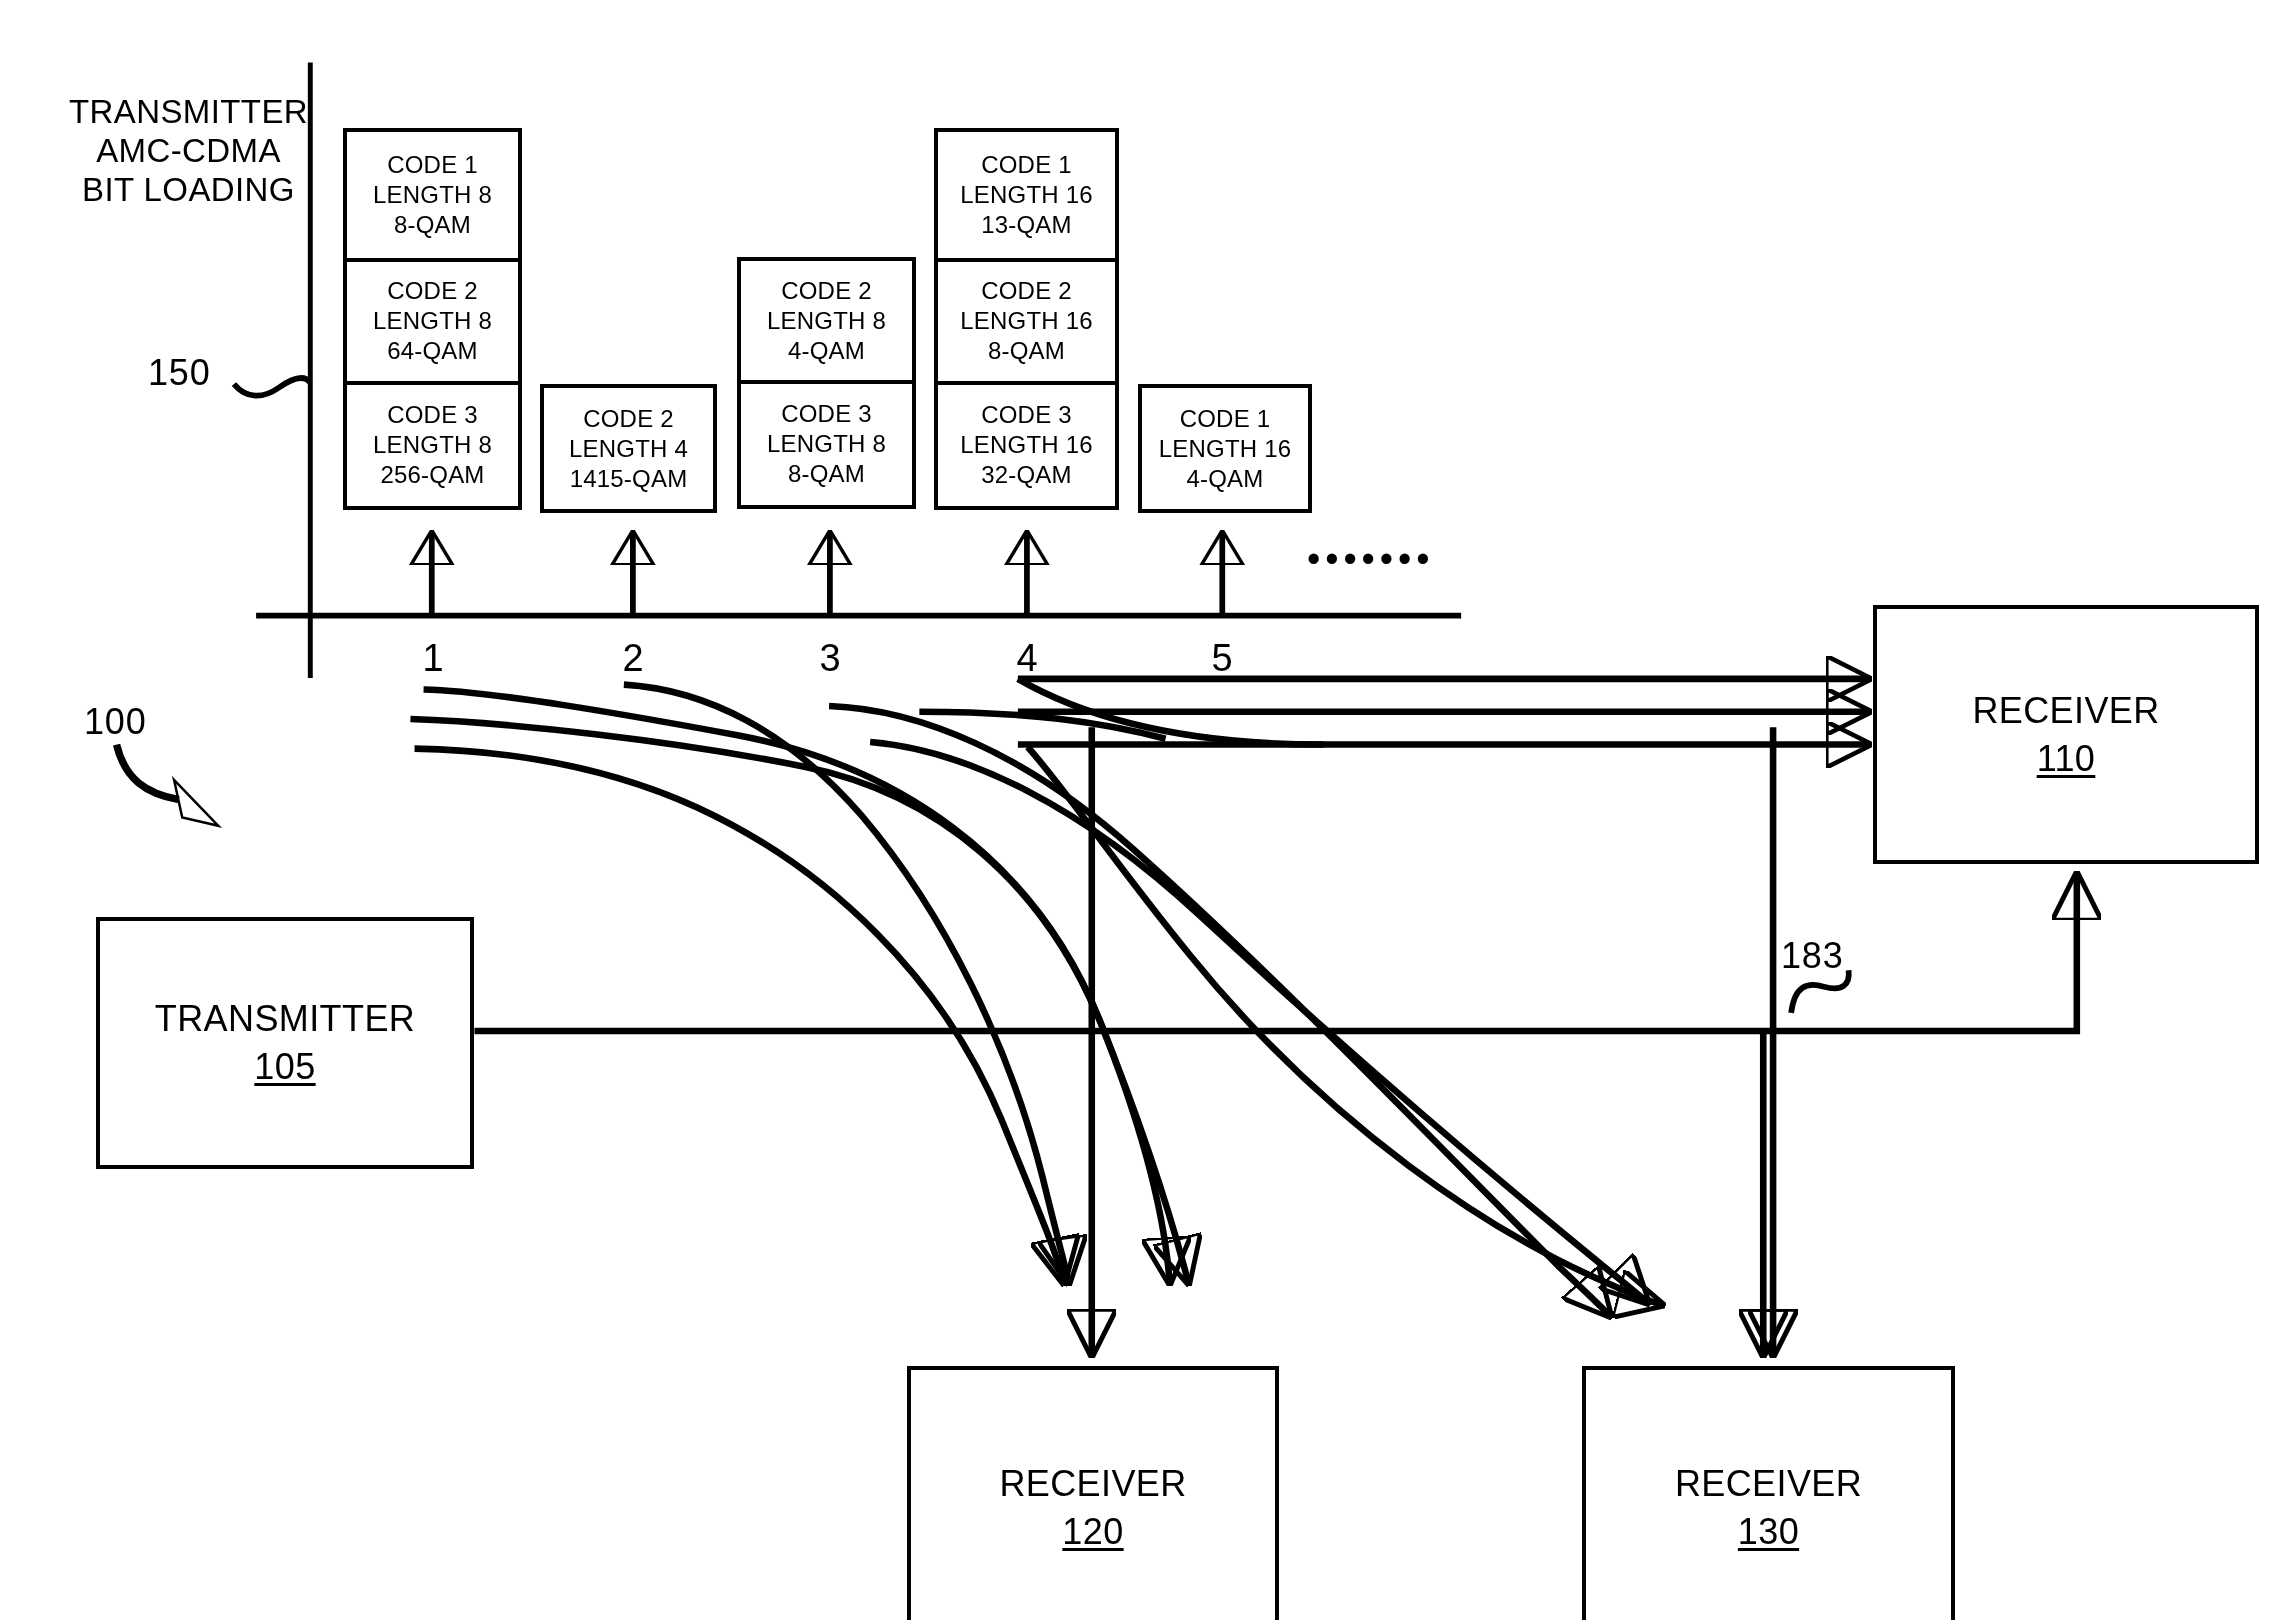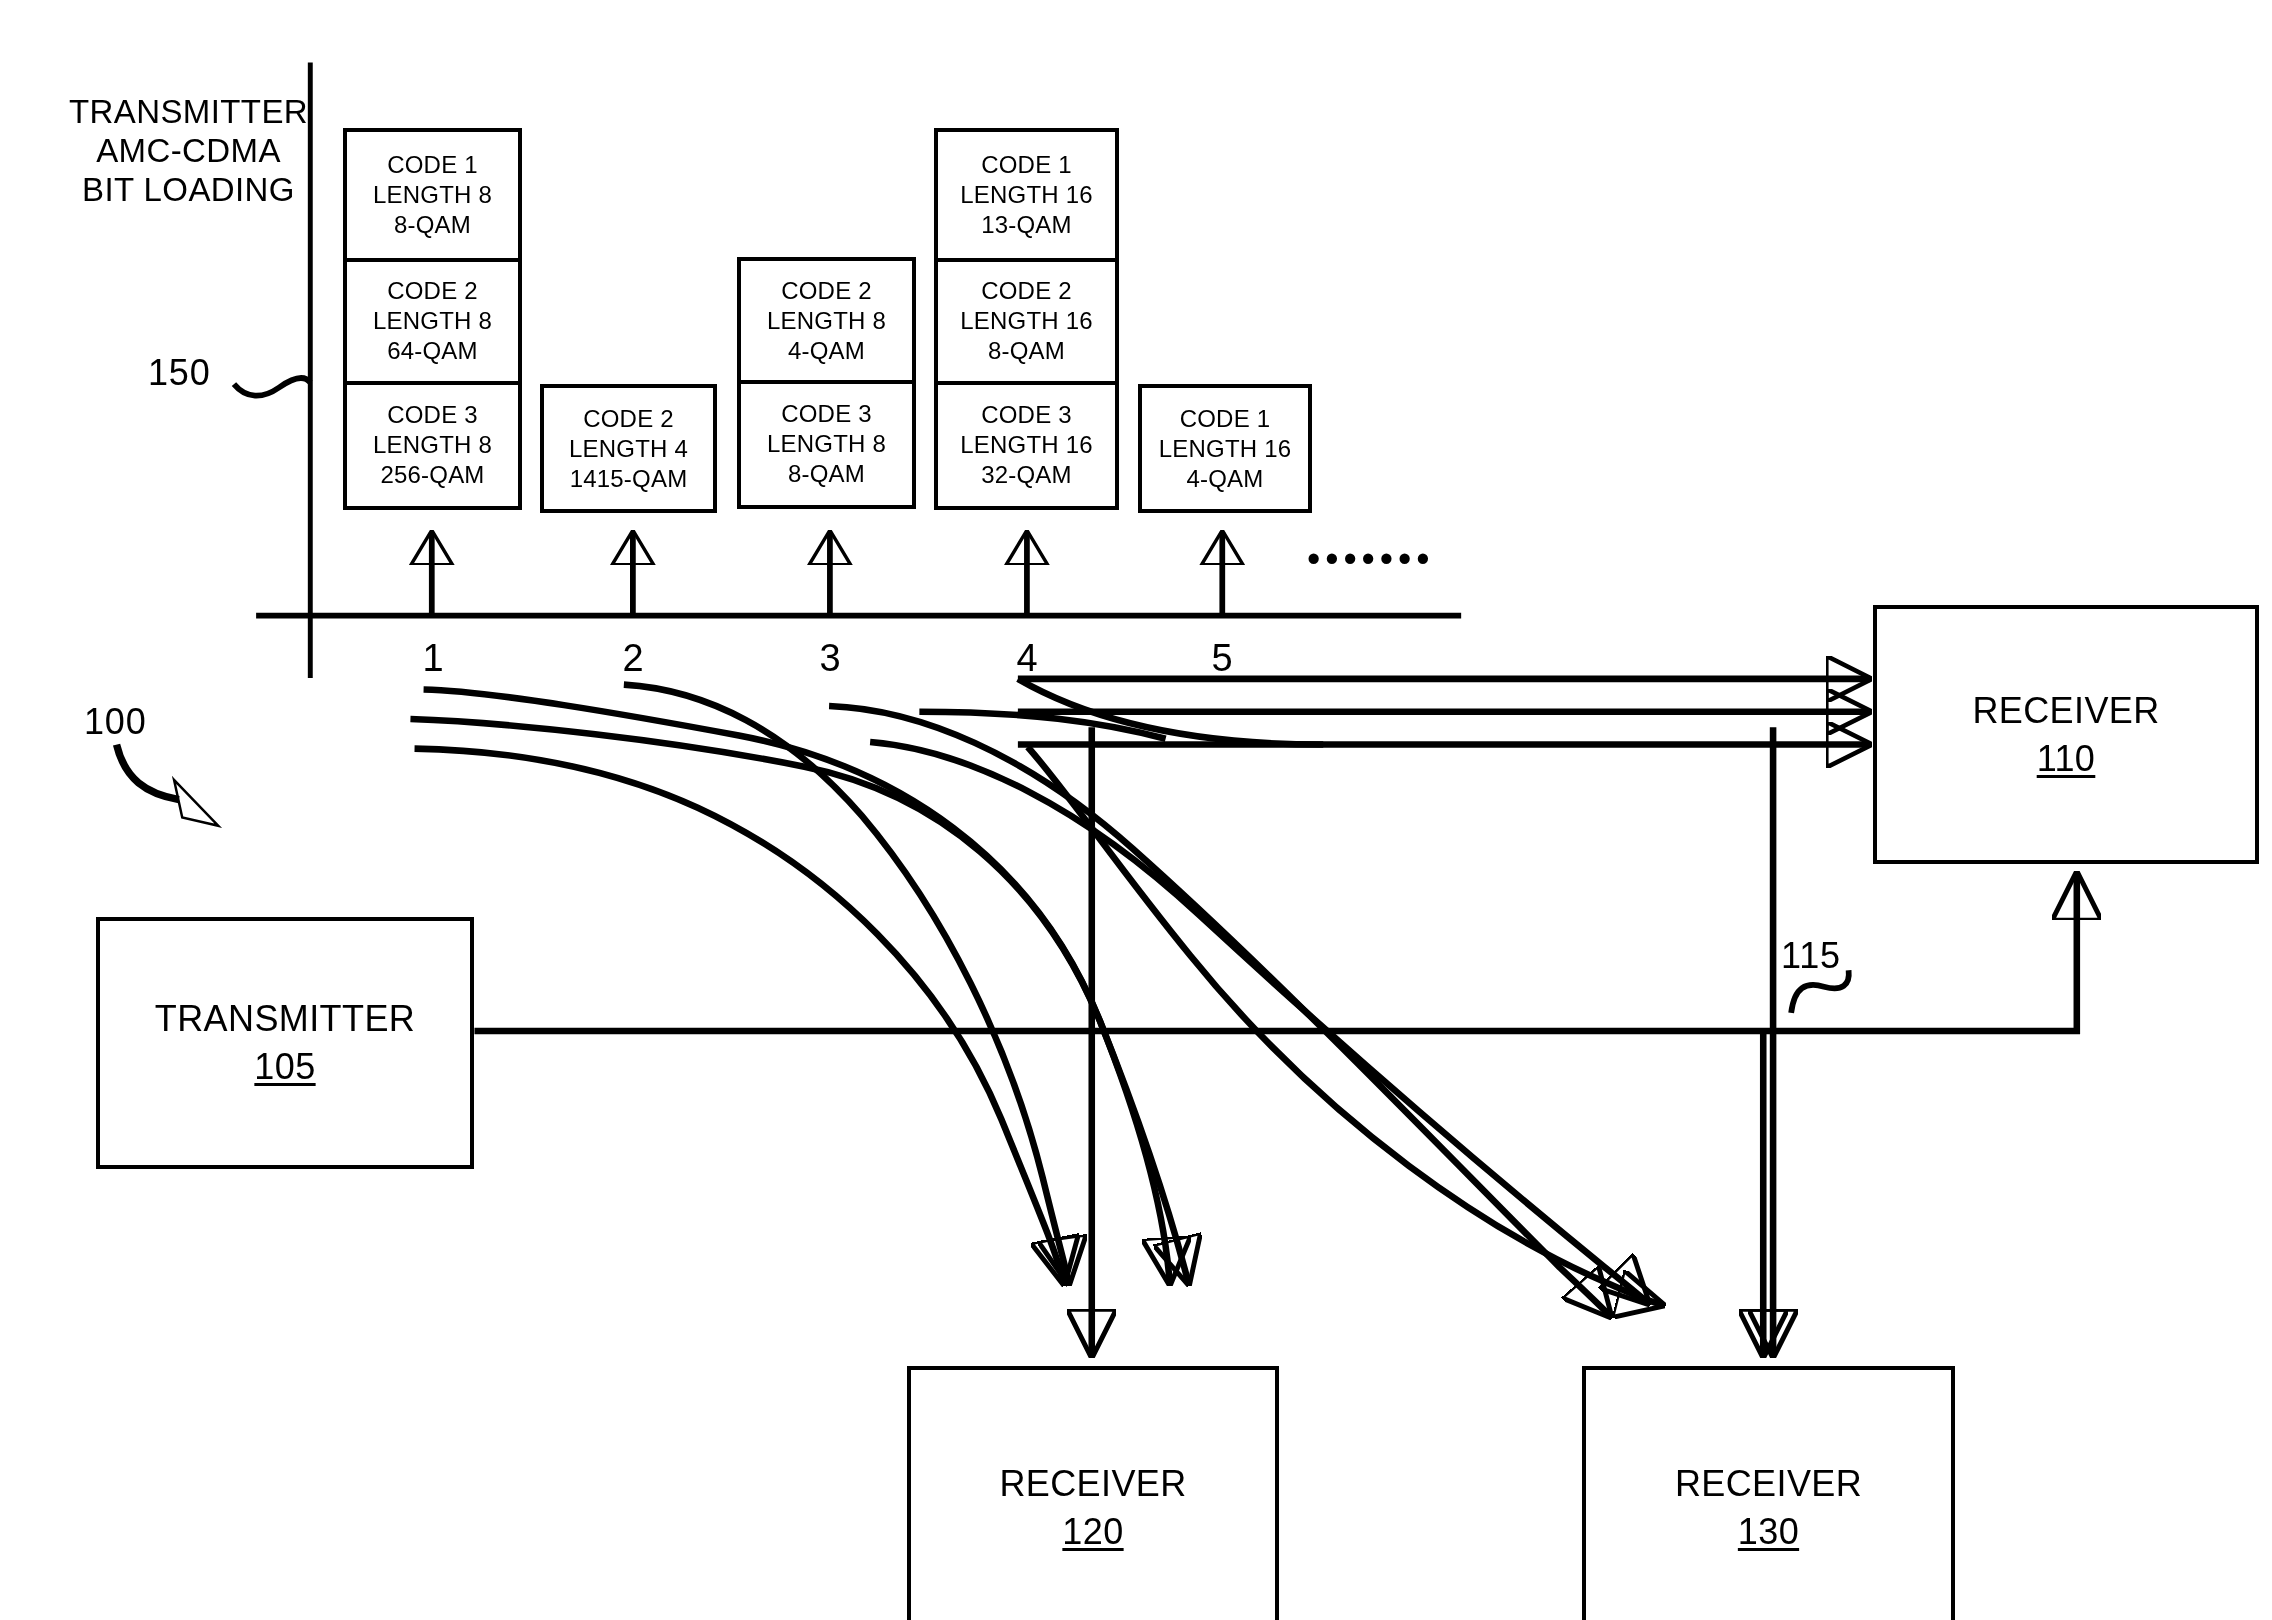--- a/index.html
+++ b/index.html
@@ -143,21 +143,21 @@
   </svg>
 
   <div class="abs" id="axis-title">TRANSMITTER
 AMC-CDMA
 BIT LOADING</div>
 
   <div class="abs refnum" style="left:148px; top:324px;">150</div>
 
   <div class="abs refnum" style="left:84px; top:673px;">100</div>
 
-  <div class="abs refnum" style="left:1781px; top:907px;">115</div>
+  <div class="abs refnum" style="left:1781px; top:907px;">183</div>
 
   <div class="abs" style="left:1307px; top:510px; font-size:38px; letter-spacing:4.9px;">•••••••</div>
 
   <div class="code-col" style="left:343px; top:100px; width:179px;">
     <div class="code-box" style="height:134px;">
       <span class="ln">CODE 1</span>
       <span class="ln">LENGTH 8</span>
       <span class="ln">8-QAM</span>
     </div>
     <div class="code-box" style="height:127px;">

